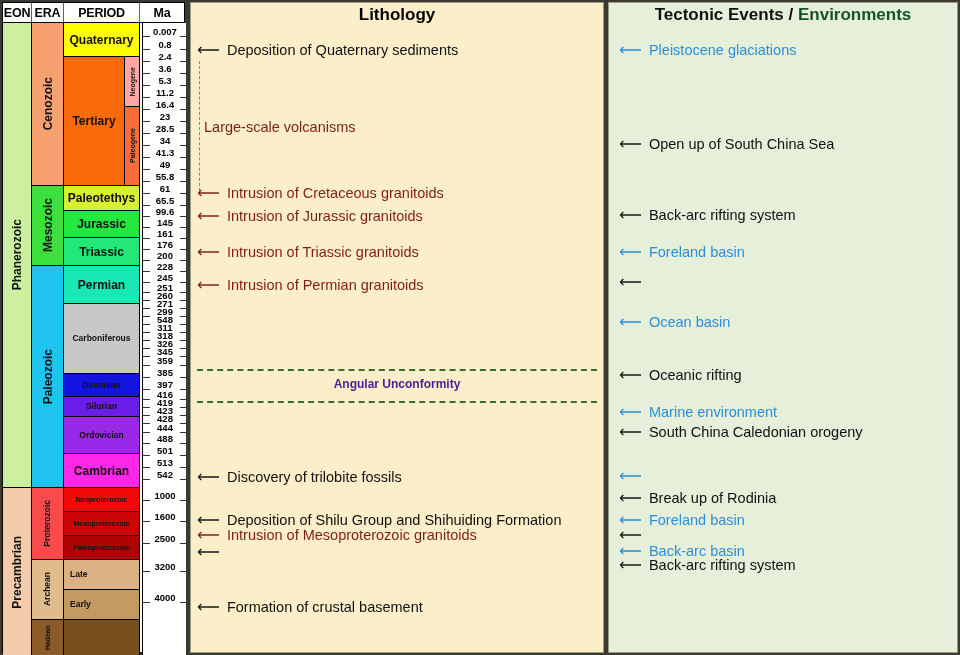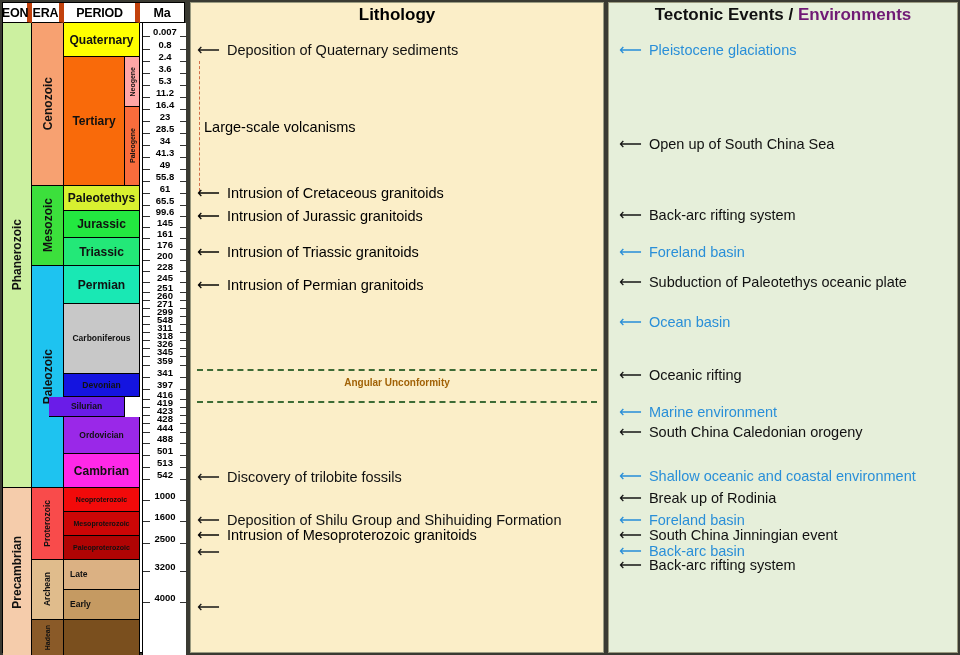--- a/index.html
+++ b/index.html
@@ -9,21 +9,21 @@
     overflow:hidden;
   }
   #root{position:relative;width:960px;height:655px;}
   .vert{writing-mode:vertical-rl;transform:rotate(180deg);}
 
   
   #scale{position:absolute;left:2px;top:2px;width:183px;height:651px;
          background:#ffffff;border:1px solid #000;box-sizing:border-box;}
 
   .hdr{position:absolute;top:0;height:20px;background:#fff;
-       border-right:5px solid #c2410c;border-bottom:1px solid #000;
+       border-right:1px solid #c2410c;border-bottom:1px solid #000;
        box-sizing:border-box;display:flex;align-items:center;justify-content:center;
        font-weight:bold;font-size:12.5px;color:#000;letter-spacing:-0.2px;}
 
   .band{position:absolute;box-sizing:border-box;
         border-bottom:1px solid #000;border-right:1px solid #000;
         display:flex;align-items:center;justify-content:center;
         font-size:12px;font-weight:bold;color:#111;overflow:hidden;
         text-align:center;line-height:1;}
   .band.small{font-size:8.5px;}
   .band.tiny{font-size:7px;}
@@ -40,37 +40,37 @@
 
   
   #litho{position:absolute;left:190px;top:2px;width:414px;height:651px;
          background:#fbeec8;border:1px solid #9a9a80;box-sizing:border-box;}
   
   #tect{position:absolute;left:608px;top:2px;width:350px;height:651px;
         background:#e6efda;border:1px solid #9a9a80;box-sizing:border-box;}
 
   .paneltitle{position:absolute;top:2px;left:0;width:100%;text-align:center;
               font-size:17px;font-weight:bold;color:#000;}
-  .paneltitle .blue{color:#701a75;}
+  .paneltitle .blue{color:#14532d;}
 
   .evt{position:absolute;display:flex;align-items:center;
        font-size:14.5px;white-space:nowrap;line-height:1;}
   .evt .arw{font-size:16px;margin-right:7px;line-height:1;}
   .black{color:#111;}
-  .red{color:#000000;}
+  .red{color:#7f1d1d;}
   .blue{color:#2a8fd8;}
   .dkblue{color:#1f7bd0;}
 
   
   #volcbracket{position:absolute;border-left:1.4px dashed #d4714a;}
 
   
   .unconf-line{position:absolute;border-top:2px dashed #3d6b35;}
   #unconf-label{position:absolute;width:100%;text-align:center;
-                font-size:10px;font-weight:bold;color:#a16207;}
+                font-size:12px;font-weight:bold;color:#4c1d95;}
 </style>
 </head>
 <body>
 
 <div id="root">
 
   <div id="scale">
     <div class="hdr" style="left:0;width:29px;">EON</div>
     <div class="hdr" style="left:29px;width:32px;">ERA</div>
     <div class="hdr" style="left:61px;width:76px;">PERIOD</div>
@@ -124,21 +124,21 @@
         </div>
         <div class="band " style="left: 61px; width: 76px; top: 243px; height: 38px; background: rgb(25, 232, 180);">
           <span>Permian</span>
         </div>
         <div class="band small" style="left: 61px; width: 76px; top: 281px; height: 70px; background: rgb(200, 200, 200);">
           <span>Carboniferous</span>
         </div>
         <div class="band small" style="left: 61px; width: 76px; top: 351px; height: 23px; background: rgb(20, 20, 224);">
           <span>Devonian</span>
         </div>
-        <div class="band small" style="left: 46px; width: 76px; top: 374px; height: 20px; background: rgb(106, 28, 232);">
+        <div class="band small" style="left: 61px; width: 76px; top: 374px; height: 20px; background: rgb(106, 28, 232);">
           <span>Silurian</span>
         </div>
         <div class="band small" style="left: 61px; width: 76px; top: 394px; height: 37px; background: rgb(154, 40, 232);">
           <span>Ordovician</span>
         </div>
         <div class="band " style="left: 61px; width: 76px; top: 431px; height: 34px; background: rgb(255, 40, 232);">
           <span>Cambrian</span>
         </div>
         <div class="band tiny" style="left: 61px; width: 76px; top: 465px; height: 24px; background: rgb(242, 10, 10);">
           <span>Neoproterozoic</span>
@@ -314,21 +314,21 @@
           <span>345</span>
         </div>
         <div class="tmark" style="left: 0px; width: 7px; top: 333px;"></div>
         <div class="tmark" style="left: 37px; width: 7px; top: 333px;"></div>
         <div class="tick" style="top: 337px;">
           <span>359</span>
         </div>
         <div class="tmark" style="left: 0px; width: 7px; top: 342px;"></div>
         <div class="tmark" style="left: 37px; width: 7px; top: 342px;"></div>
         <div class="tick" style="top: 349px;">
-          <span>341</span>
+          <span>385</span>
         </div>
         <div class="tmark" style="left: 0px; width: 7px; top: 354px;"></div>
         <div class="tmark" style="left: 37px; width: 7px; top: 354px;"></div>
         <div class="tick" style="top: 361px;">
           <span>397</span>
         </div>
         <div class="tmark" style="left: 0px; width: 7px; top: 366px;"></div>
         <div class="tmark" style="left: 37px; width: 7px; top: 366px;"></div>
         <div class="tick" style="top: 371px;">
           <span>416</span>
@@ -441,20 +441,21 @@
         </div>
         <div class="evt red" style="left: 6px; top: 524px;">
           <span class="arw">⟵</span>
           <span>Intrusion of Mesoproterozoic granitoids</span>
         </div>
         <div class="evt black" style="left: 6px; top: 541px;">
           <span class="arw">⟵</span>
         </div>
         <div class="evt black" style="left: 6px; top: 596px;">
           <span class="arw">⟵</span>
+          <span>Formation of crustal basement</span>
         </div>
       </div>
 
     <div class="unconf-line" style="left:6px;width:400px;top:366px;"></div>
     <div id="unconf-label" style="top:374px;">Angular Unconformity</div>
     <div class="unconf-line" style="left:6px;width:400px;top:398px;"></div>
   </div>
 
   <div id="tect">
     <div class="paneltitle">
@@ -472,53 +473,50 @@
         <div class="evt black" style="left: 10px; top: 204px;">
           <span class="arw">⟵</span>
           <span>Back-arc rifting system</span>
         </div>
         <div class="evt blue" style="left: 10px; top: 241px;">
           <span class="arw">⟵</span>
           <span>Foreland basin</span>
         </div>
         <div class="evt black" style="left: 10px; top: 271px;">
           <span class="arw">⟵</span>
-          <span>Subduction of Paleotethys oceanic plate</span>
         </div>
         <div class="evt blue" style="left: 10px; top: 311px;">
           <span class="arw">⟵</span>
           <span>Ocean basin</span>
         </div>
         <div class="evt black" style="left: 10px; top: 364px;">
           <span class="arw">⟵</span>
           <span>Oceanic rifting</span>
         </div>
         <div class="evt blue" style="left: 10px; top: 401px;">
           <span class="arw">⟵</span>
           <span>Marine environment</span>
         </div>
         <div class="evt black" style="left: 10px; top: 421px;">
           <span class="arw">⟵</span>
           <span>South China Caledonian orogeny</span>
         </div>
         <div class="evt blue" style="left: 10px; top: 465px;">
           <span class="arw">⟵</span>
-          <span>Shallow oceanic and coastal environment</span>
         </div>
         <div class="evt black" style="left: 10px; top: 487px;">
           <span class="arw">⟵</span>
           <span>Break up of Rodinia</span>
         </div>
         <div class="evt blue" style="left: 10px; top: 509px;">
           <span class="arw">⟵</span>
           <span>Foreland basin</span>
         </div>
         <div class="evt black" style="left: 10px; top: 524px;">
           <span class="arw">⟵</span>
-          <span>South China Jinningian event</span>
         </div>
         <div class="evt blue" style="left: 10px; top: 540px;">
           <span class="arw">⟵</span>
           <span>Back-arc basin</span>
         </div>
         <div class="evt black" style="left: 10px; top: 554px;">
           <span class="arw">⟵</span>
           <span>Back-arc rifting system</span>
         </div>
       </div>

